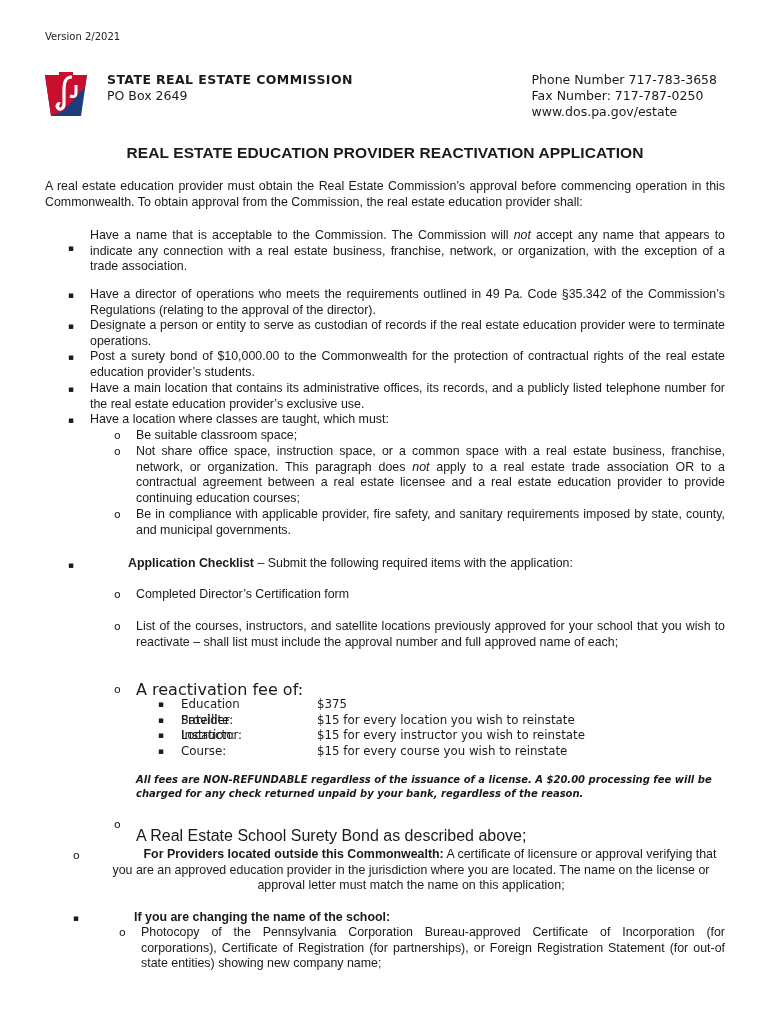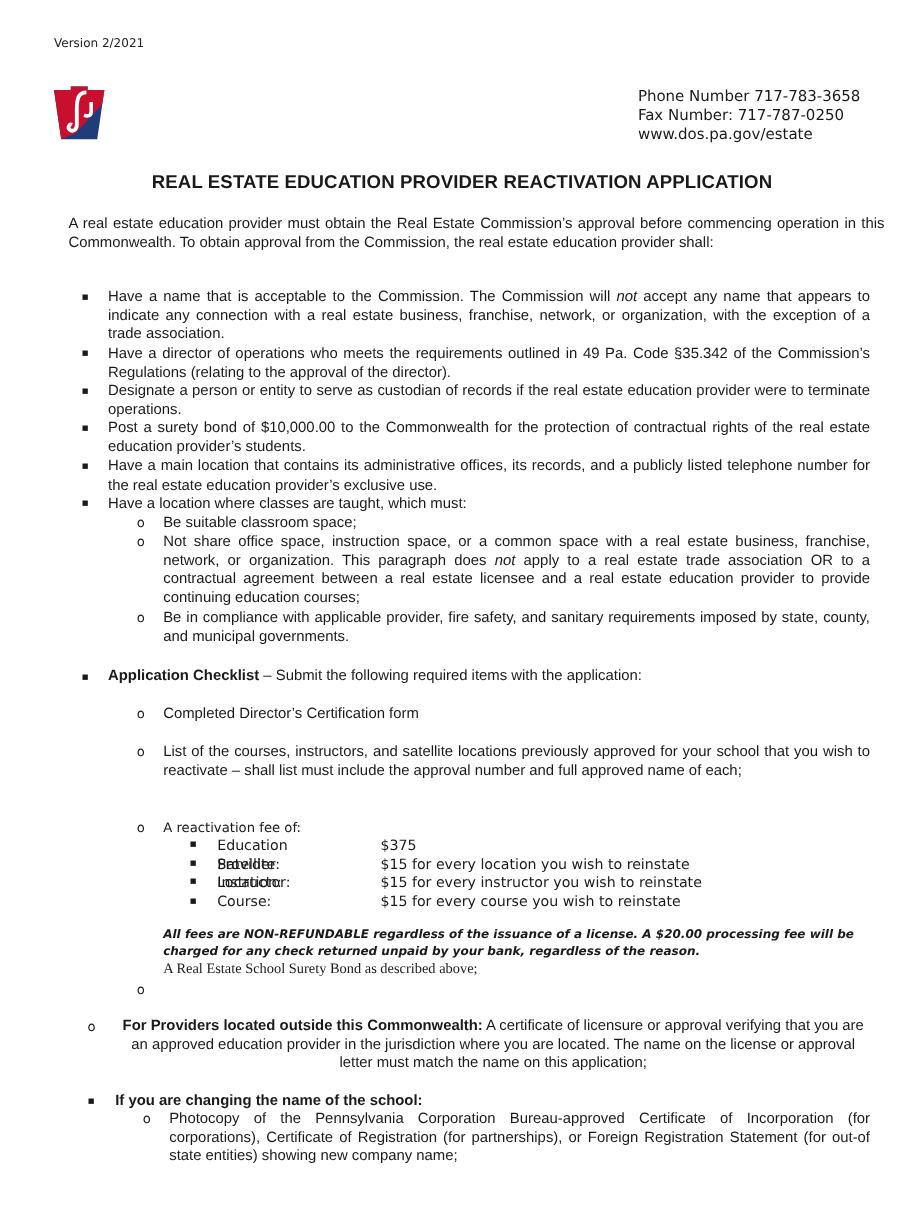--- a/index.html
+++ b/index.html
@@ -5,25 +5,25 @@
     html, body { margin: 0; padding: 0; background: #ffffff; }
     body { width: 770px; height: 1024px; overflow: hidden; position: relative; color: #1a1a1a; font-family: "DejaVu Sans", sans-serif; }
     .abs { position: absolute; }
     .version { left: 45px; top: 31px; font-size: 10px; color: #222; }
     .logo { left: 43px; top: 71px; width: 46px; height: 46px; }
     .org { left: 107px; top: 72px; font-size: 12.5px; line-height: 16px; }
     .org .name { font-weight: bold; letter-spacing: 0.4px; }
     .contact { right: 53px; top: 72px; font-size: 12.5px; line-height: 16px; text-align: left; }
     .title { left: 0; width: 770px; top: 144px; text-align: center; font-family: "Liberation Sans", sans-serif; font-weight: bold; font-size: 15.5px; letter-spacing: 0.1px; }
     .body-text { font-family: "Liberation Sans", sans-serif; font-size: 12.4px; line-height: 15.6px; text-align: justify; }
-    .intro { left: 45px; top: 179px; width: 680px; margin-left: 12px; }
+    .intro { left: 45px; top: 179px; width: 680px; }
     .row { position: absolute; font-family: "Liberation Sans", sans-serif; font-size: 12.4px; line-height: 15.6px; text-align: justify; }
     .bullet { position: absolute; font-size: 9px; }
     .circle { position: absolute; font-size: 11px; }
-    .b { font-weight: bold; }
+    .b { font-weight: bold; margin-left: 38px; }
     .i { font-style: italic; }
     .fee-table { position: absolute; left: 158px; top: 697px; font-family: "DejaVu Sans", sans-serif; font-size: 11.8px; line-height: 15.6px; }
     .fee-row { position: relative; height: 15.6px; }
     .fee-row .sq { position: absolute; left: 0; font-size: 9px; }
     .fee-row .lbl { position: absolute; left: 23px; }
     .fee-row .val { position: absolute; left: 159px; white-space: nowrap; }
     .notice { left: 136px; top: 773px; width: 590px; font-family: "DejaVu Sans", sans-serif; font-weight: bold; font-style: italic; font-size: 10px; line-height: 14px; }
   </style>
 </head>
 <body>
@@ -31,34 +31,36 @@
 <div class="abs version">Version 2/2021</div>
 
 <svg class="abs logo" viewBox="0 0 46 46">
   <polygon points="2,4 16,4 16,1 30,1 30,4 44,4 38,45 8,45" fill="#1f3d7a"></polygon>
   <polygon points="2,4 16,4 16,1 30,1 30,4 44,4 42,16 20,40 8,45" fill="#c8102e"></polygon>
   <path d="M29,6 C22,6 21,12 21,20 L21,33 C21,38 17,39 15,37 C13,35 15,32 17,33" fill="none" stroke="#ffffff" stroke-width="3.2"></path>
   <path d="M33,14 L33,22 C33,26 30,26 27,25" fill="none" stroke="#ffffff" stroke-width="3"></path>
 </svg>
 
 <div class="abs org">
+  <div class="name">STATE REAL ESTATE COMMISSION</div>
+  <div>PO Box 2649</div>
 </div>
 
 <div class="abs contact">
   <div>Phone Number 717-783-3658</div>
   <div>Fax Number: 717-787-0250</div>
   <div>www.dos.pa.gov/estate</div>
 </div>
 
 <div class="abs title">REAL ESTATE EDUCATION PROVIDER REACTIVATION APPLICATION</div>
 
 <div class="abs body-text intro">A real estate education provider must obtain the Real Estate Commission’s approval before commencing operation in this Commonwealth.  To obtain approval from the Commission, the real estate education provider shall:</div>
 
 <span class="bullet" style="left:68px;top:243px">▪</span>
-<div class="row" style="left:90px;top:240px;width:635px"><span>Have a name that is acceptable to the Commission. The Commission will </span><span class="i">not</span><span> accept any name that appears to indicate any connection with a real estate business, franchise, network, or organization, with the exception of a trade association.</span></div>
+<div class="row" style="left:90px;top:228px;width:635px"><span>Have a name that is acceptable to the Commission. The Commission will </span><span class="i">not</span><span> accept any name that appears to indicate any connection with a real estate business, franchise, network, or organization, with the exception of a trade association.</span></div>
 
 <span class="bullet" style="left:68px;top:290px">▪</span>
 <div class="row" style="left:90px;top:287px;width:635px">Have a director of operations who meets the requirements outlined in 49 Pa. Code §35.342 of the Commission’s Regulations (relating to the approval of the director).</div>
 
 <span class="bullet" style="left:68px;top:321px">▪</span>
 <div class="row" style="left:90px;top:318px;width:635px">Designate a person or entity to serve as custodian of records if the real estate education provider were to terminate operations.</div>
 
 <span class="bullet" style="left:68px;top:352px">▪</span>
 <div class="row" style="left:90px;top:349px;width:635px">Post a surety bond of $10,000.00 to the Commonwealth for the protection of contractual rights of the real estate education provider’s students.</div>
 
@@ -80,21 +82,21 @@
 <span class="bullet" style="left:68px;top:560px">▪</span>
 <div class="row" style="left:90px;top:556px;width:635px"><span class="b">Application Checklist</span><span> – Submit the following required items with the application:</span></div>
 
 <span class="circle" style="left:114px;top:588px">o</span>
 <div class="row" style="left:136px;top:587px;width:589px">Completed Director’s Certification form</div>
 
 <span class="circle" style="left:114px;top:620px">o</span>
 <div class="row" style="left:136px;top:619px;width:589px">List of the courses, instructors, and satellite locations previously approved for your school that you wish to reactivate – shall list must include the approval number and full approved name of each;</div>
 
 <span class="circle" style="left:114px;top:683px">o</span>
-<div class="row" style="left:136px;top:682px;width:589px;font-family:'DejaVu Sans',sans-serif;font-size:11px">A reactivation fee of:</div>
+<div class="row" style="left:136px;top:682px;width:589px;font-family:'DejaVu Sans',sans-serif;font-size:16px">A reactivation fee of:</div>
 
 <div class="fee-table">
   <div class="fee-row">
     <span class="sq">▪</span>
     <span class="lbl">Education Provider:</span>
     <span class="val">$375</span>
   </div>
   <div class="fee-row">
     <span class="sq">▪</span>
     <span class="lbl">Satellite Location:</span>
@@ -108,21 +110,21 @@
   <div class="fee-row">
     <span class="sq">▪</span>
     <span class="lbl">Course:</span>
     <span class="val">$15 for every course you wish to reinstate</span>
   </div>
 </div>
 
 <div class="abs notice">All fees are NON-REFUNDABLE regardless of the issuance of a license.  A $20.00 processing fee will be charged for any check returned unpaid by your bank, regardless of the reason.</div>
 
 <span class="circle" style="left:114px;top:818px">o</span>
-<div class="row" style="left:136px;top:800px;width:589px;font-family:Liberation Serif, serif;font-size:12px">A Real Estate School Surety Bond as described above;</div>
+<div class="row" style="left:136px;top:828px;width:589px;font-family:Liberation Sans, sans-serif;font-size:16px">A Real Estate School Surety Bond as described above;</div>
 
 <span class="circle" style="left:73px;top:849px">o</span>
 <div class="row" style="left:96px;top:847px;width:630px;text-align:center"><span class="b">For Providers located outside this Commonwealth:</span><span> A certificate of licensure or approval verifying that you are an approved education provider in the jurisdiction where you are located. The name on the license or approval letter must match the name on this application;</span></div>
 
 <span class="bullet" style="left:73px;top:913px">▪</span>
 <div class="row b" style="left:96px;top:910px;width:630px">If you are changing the name of the school:</div>
 
 <span class="circle" style="left:119px;top:926px">o</span>
 <div class="row" style="left:141px;top:925px;width:584px">Photocopy of the Pennsylvania Corporation Bureau-approved Certificate of Incorporation (for corporations), Certificate of Registration (for partnerships), or Foreign Registration Statement (for out-of state entities) showing new company name;</div>
 

